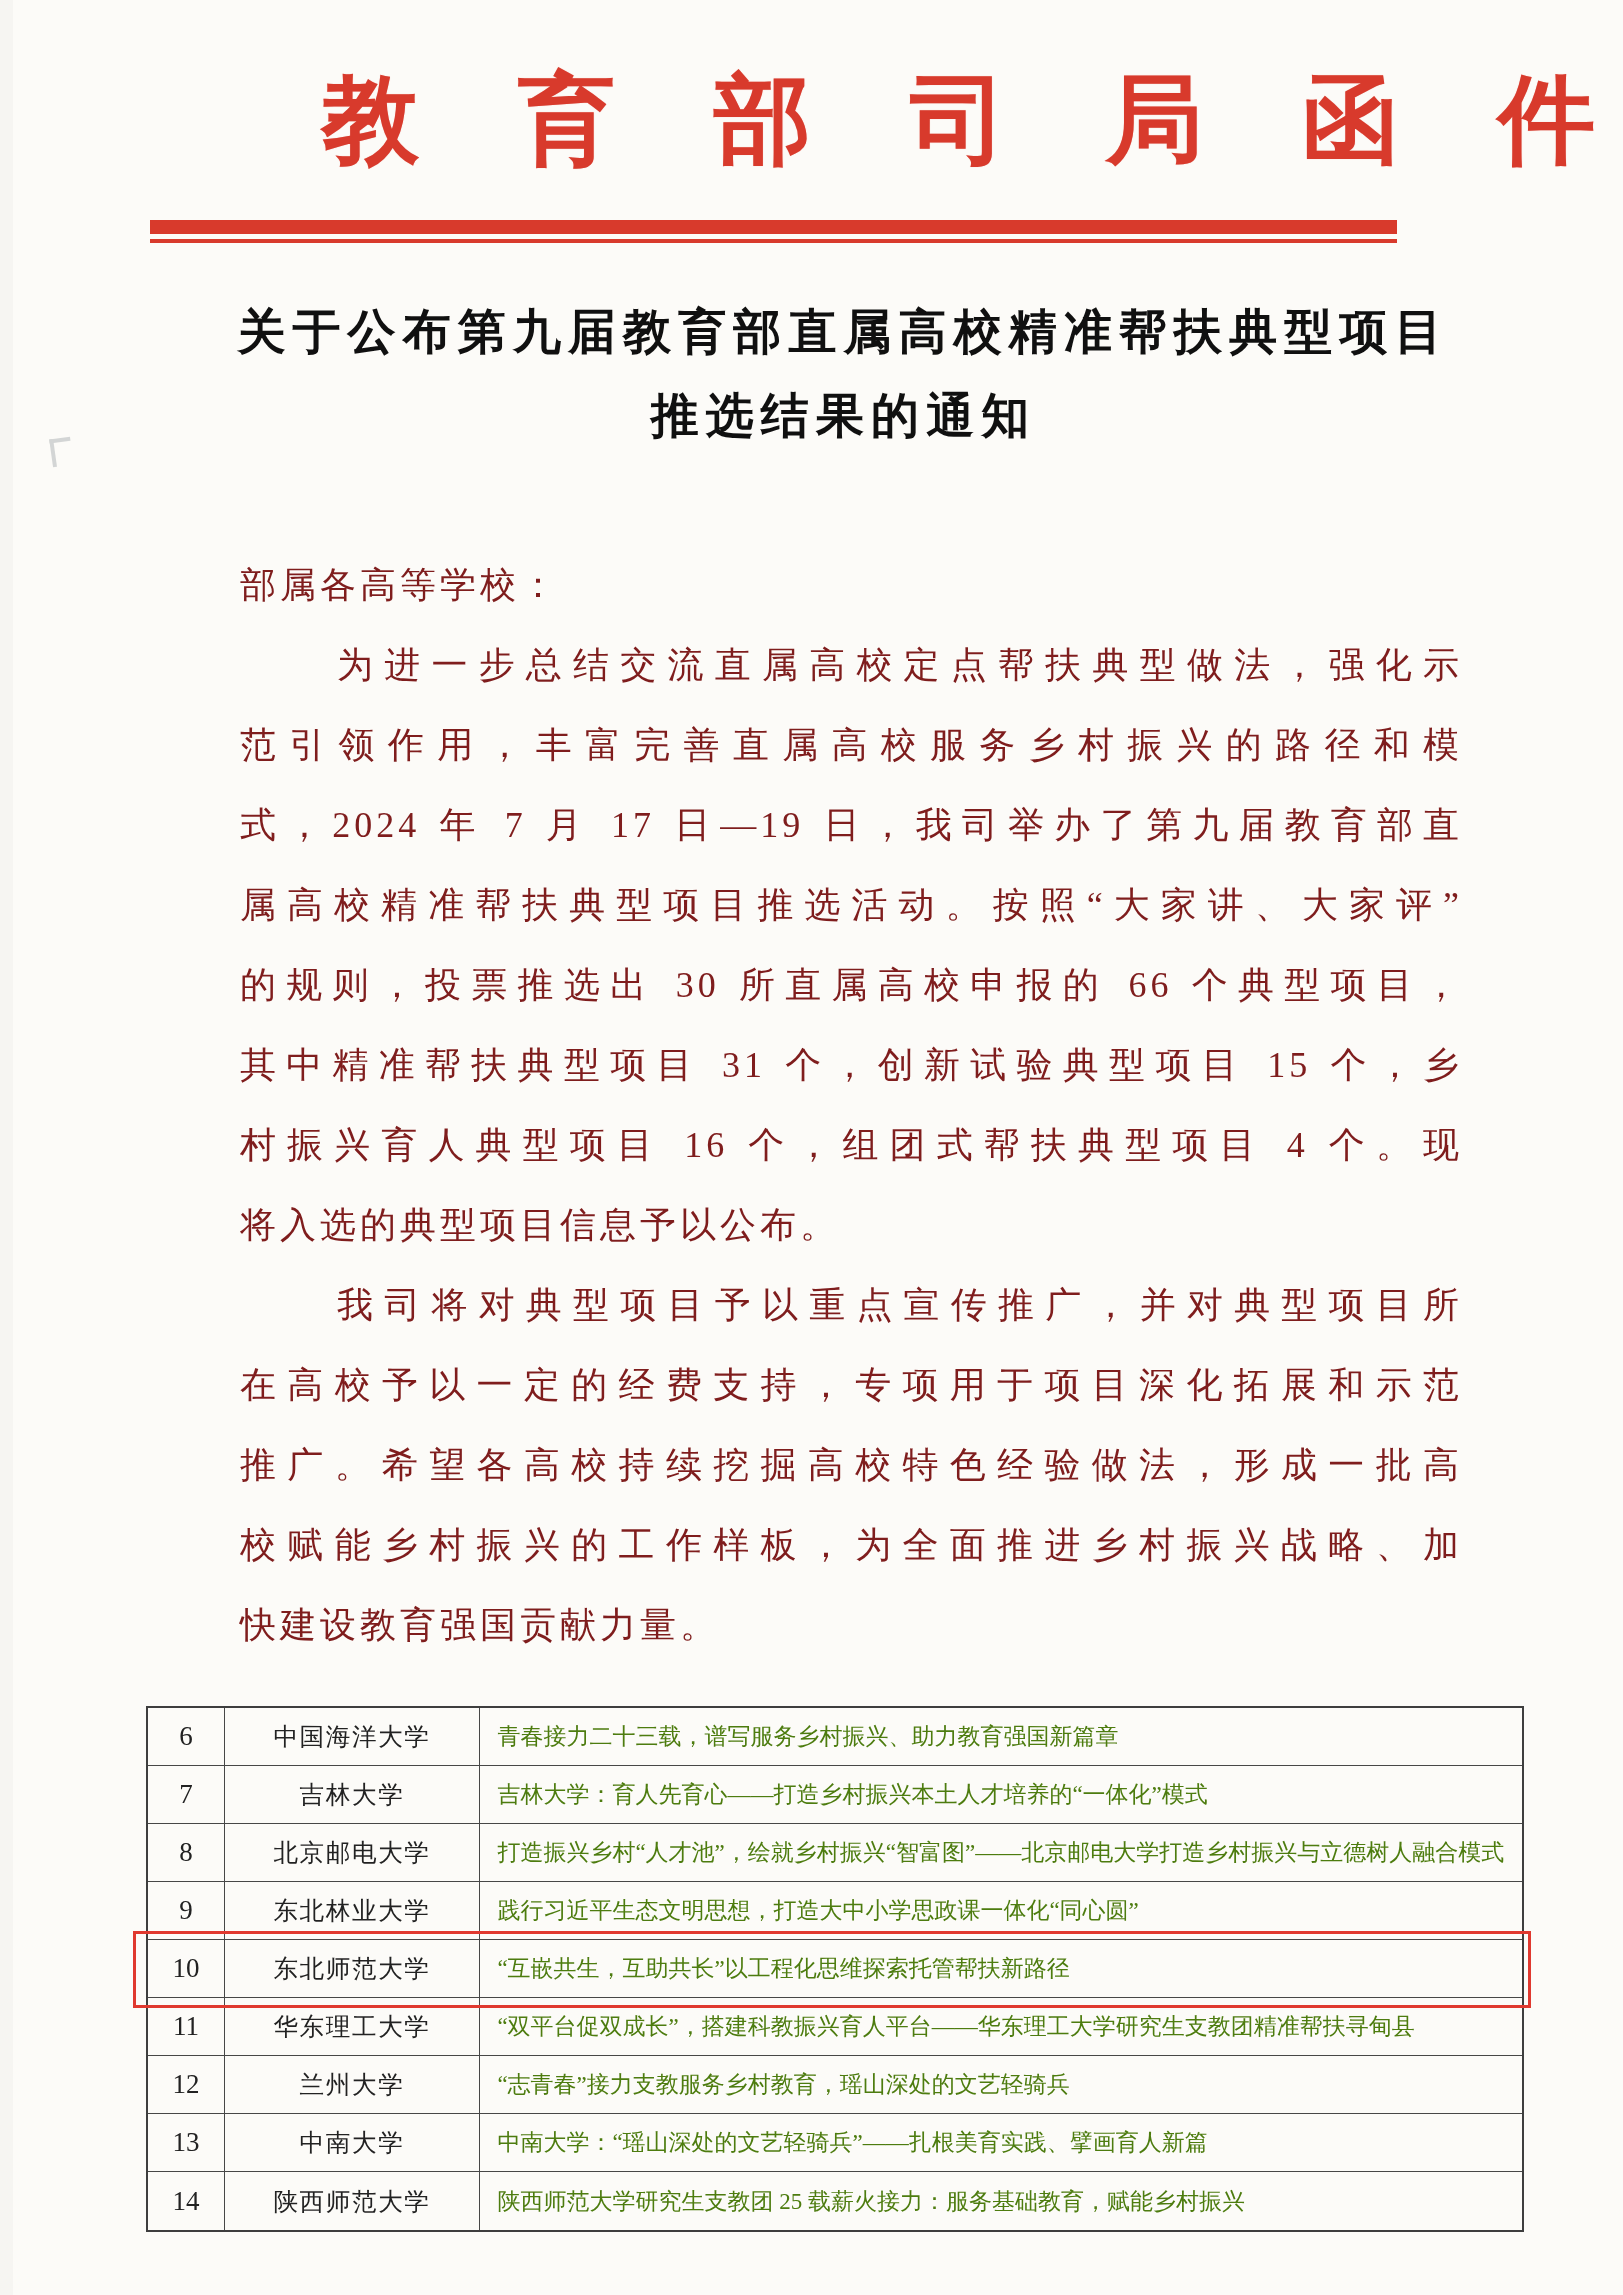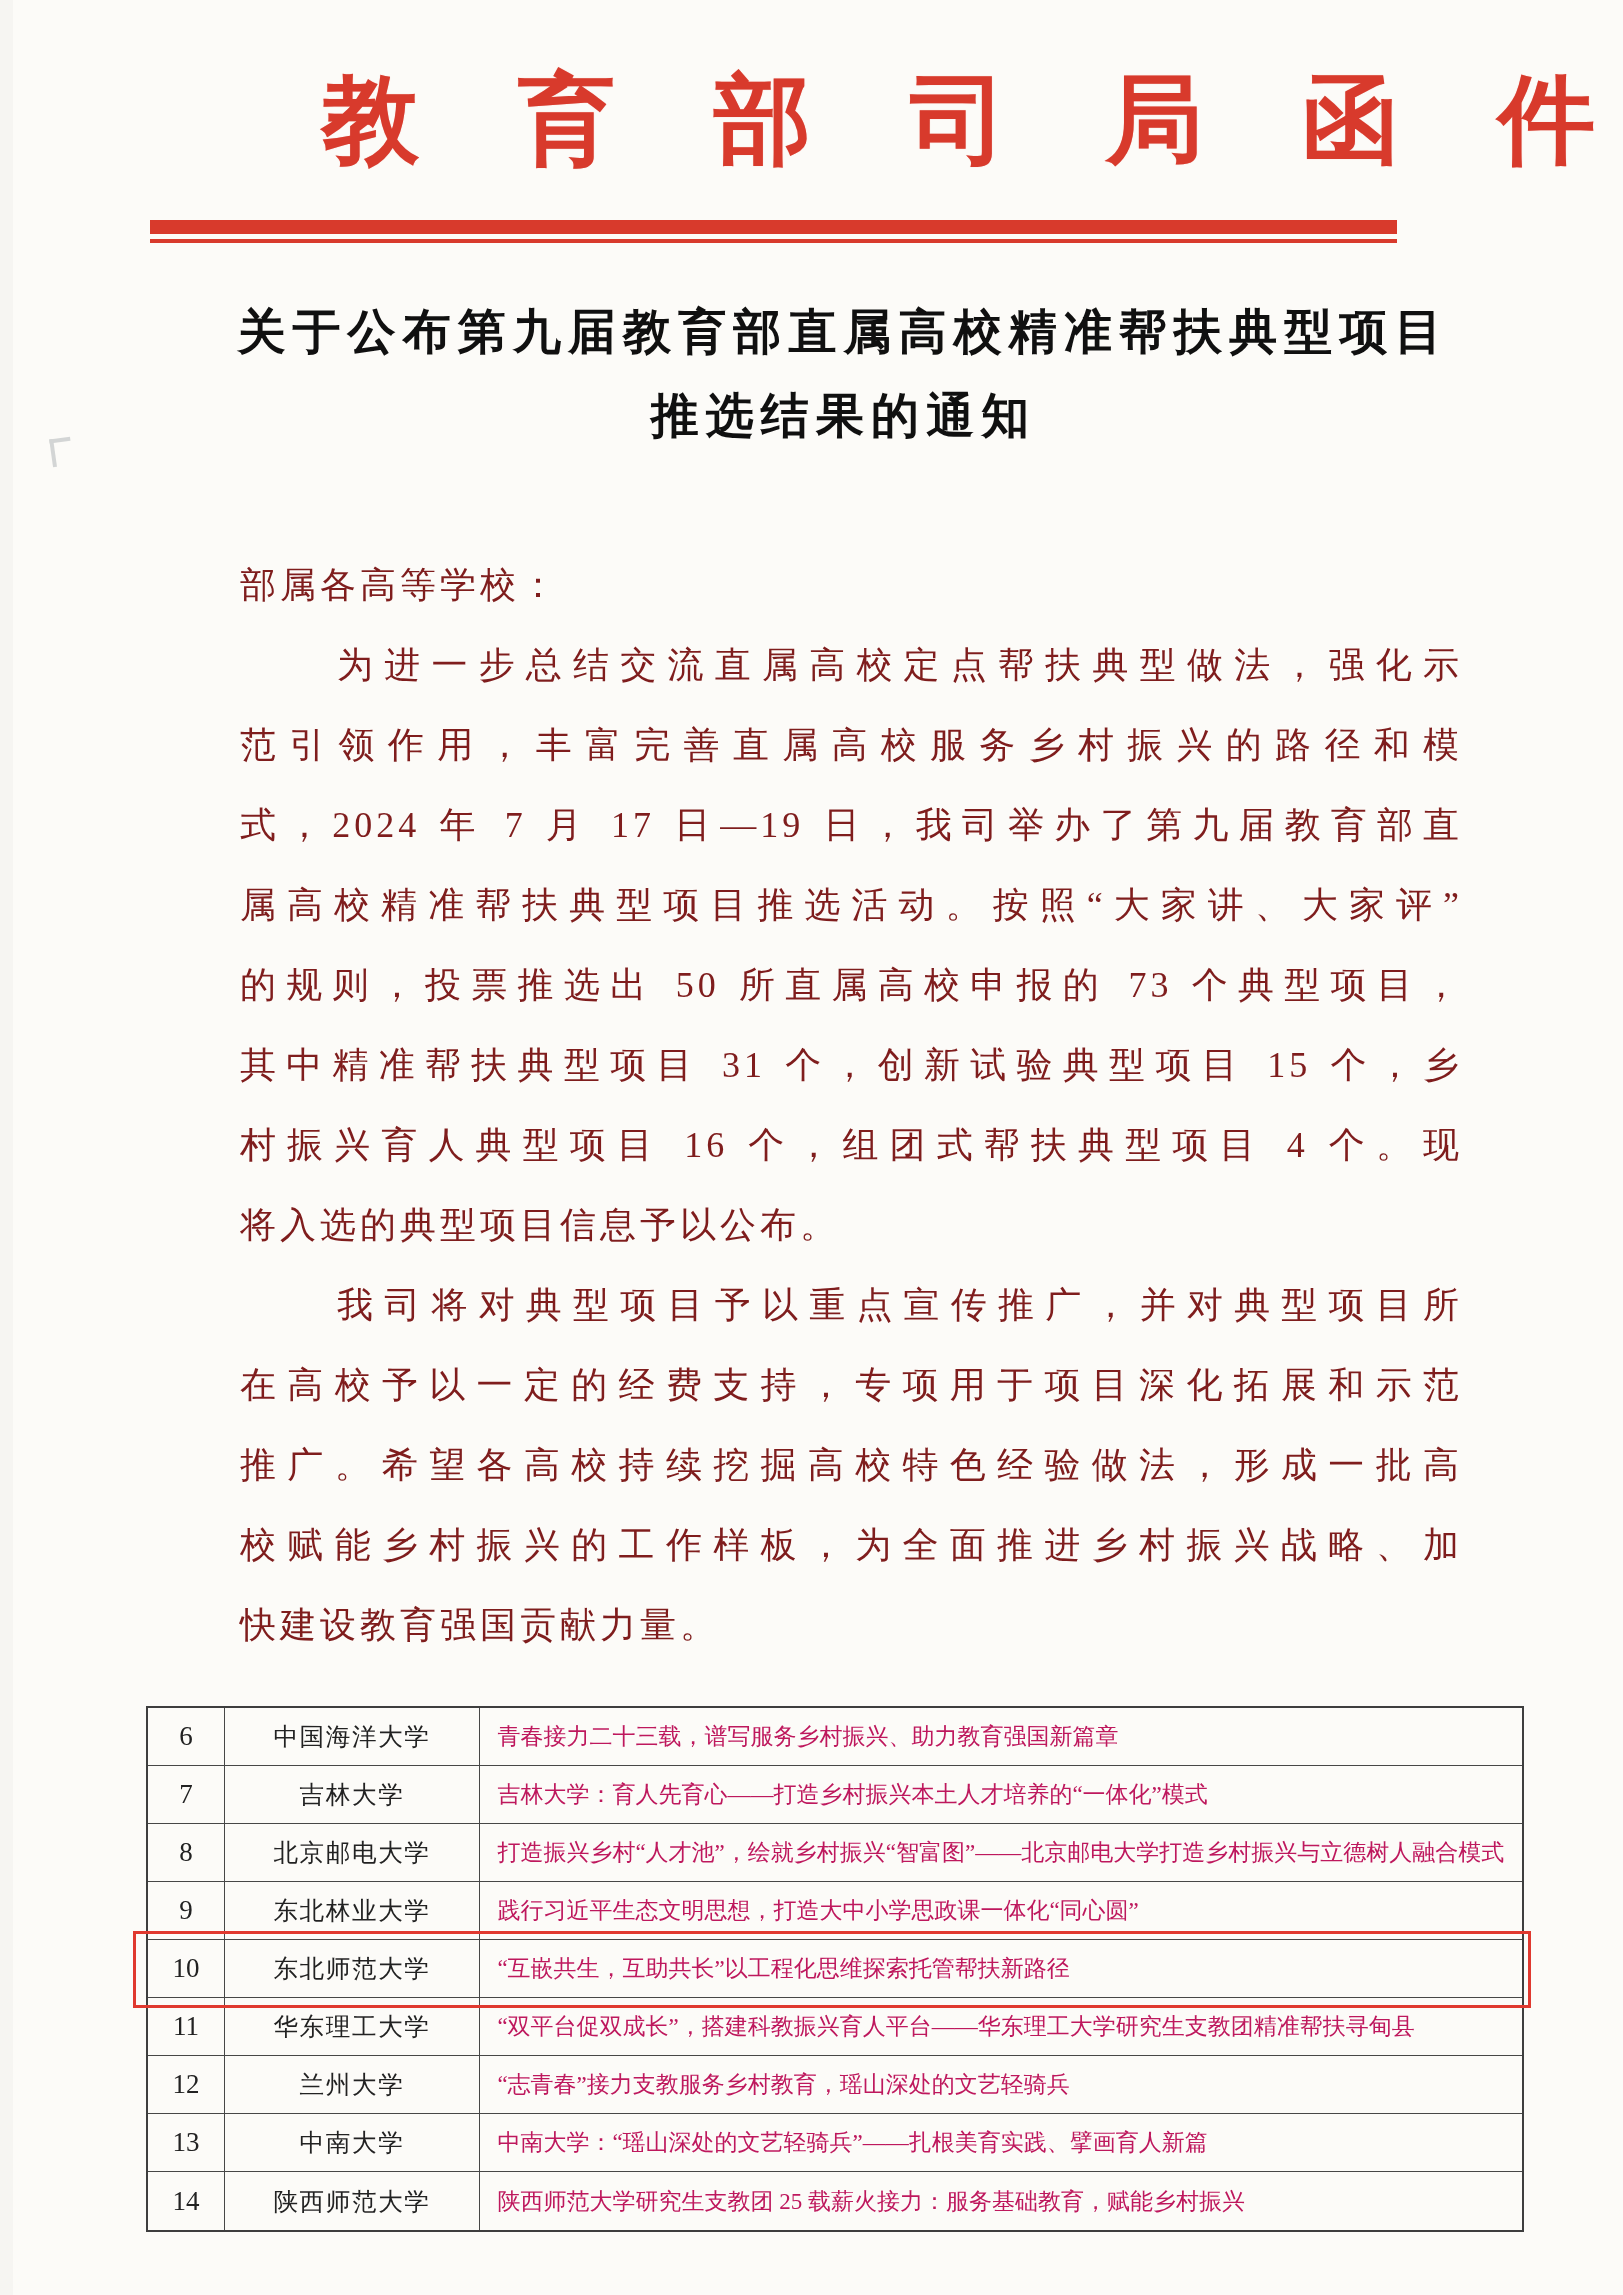--- a/index.html
+++ b/index.html
@@ -59,21 +59,21 @@
   .c-univ{
     width:255px;flex:0 0 255px;box-sizing:border-box;
     border-right:1.6px solid #474747;
     display:flex;align-items:center;justify-content:center;
     font-size:24.6px;color:#222;letter-spacing:1.6px;
   }
   .c-proj{
     flex:1 1 auto;box-sizing:border-box;
     display:flex;align-items:center;
     padding:0 8px 0 17.4px;
-    font-size:23px;color:#be185d;white-space:nowrap;overflow:visible;
+    font-size:23px;color:#4d7c0f;white-space:nowrap;overflow:visible;
   }
   
   .highlight-box{
     position:absolute;left:120px;top:1931px;width:1398px;height:77px;
     border:3.2px solid #e0392f;box-sizing:border-box;
     pointer-events:none;
   }
   
   .artifact{
     position:absolute;left:38px;top:438px;width:17.4px;height:24px;
@@ -96,21 +96,21 @@
     <div>关于公布第九届教育部直属高校精准帮扶典型项目</div>
     <div>推选结果的通知</div>
   </div>
 
   <div class="body-text">
     <div class="line">部属各高等学校：</div>
     <div class="line j indent">为进一步总结交流直属高校定点帮扶典型做法，强化示</div>
     <div class="line j">范引领作用，丰富完善直属高校服务乡村振兴的路径和模</div>
     <div class="line j">式，2024 年 7 月 17 日—19 日，我司举办了第九届教育部直</div>
     <div class="line j">属高校精准帮扶典型项目推选活动。按照“大家讲、大家评”</div>
-    <div class="line j">的规则，投票推选出 50 所直属高校申报的 73 个典型项目，</div>
+    <div class="line j">的规则，投票推选出 30 所直属高校申报的 66 个典型项目，</div>
     <div class="line j">其中精准帮扶典型项目 31 个，创新试验典型项目 15 个，乡</div>
     <div class="line j">村振兴育人典型项目 16 个，组团式帮扶典型项目 4 个。现</div>
     <div class="line">将入选的典型项目信息予以公布。</div>
     <div class="line j indent">我司将对典型项目予以重点宣传推广，并对典型项目所</div>
     <div class="line j">在高校予以一定的经费支持，专项用于项目深化拓展和示范</div>
     <div class="line j">推广。希望各高校持续挖掘高校特色经验做法，形成一批高</div>
     <div class="line j">校赋能乡村振兴的工作样板，为全面推进乡村振兴战略、加</div>
     <div class="line">快建设教育强国贡献力量。</div>
   </div>
 

